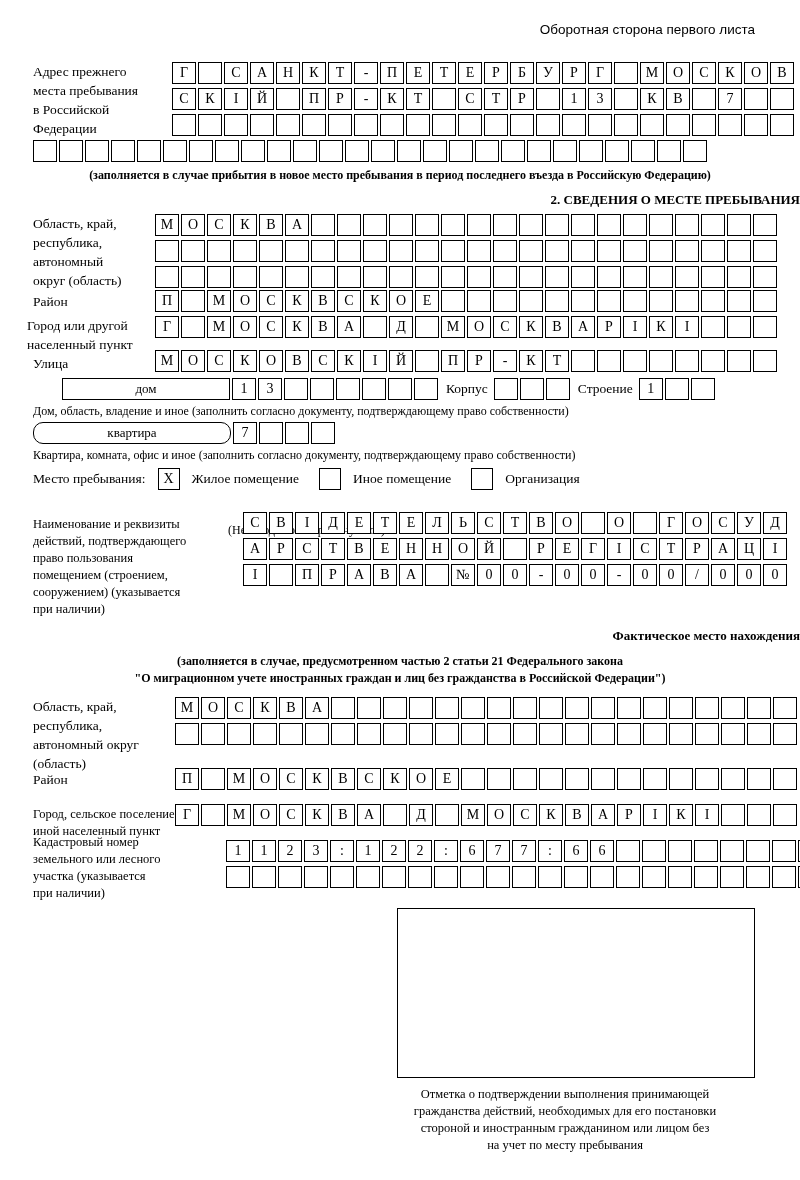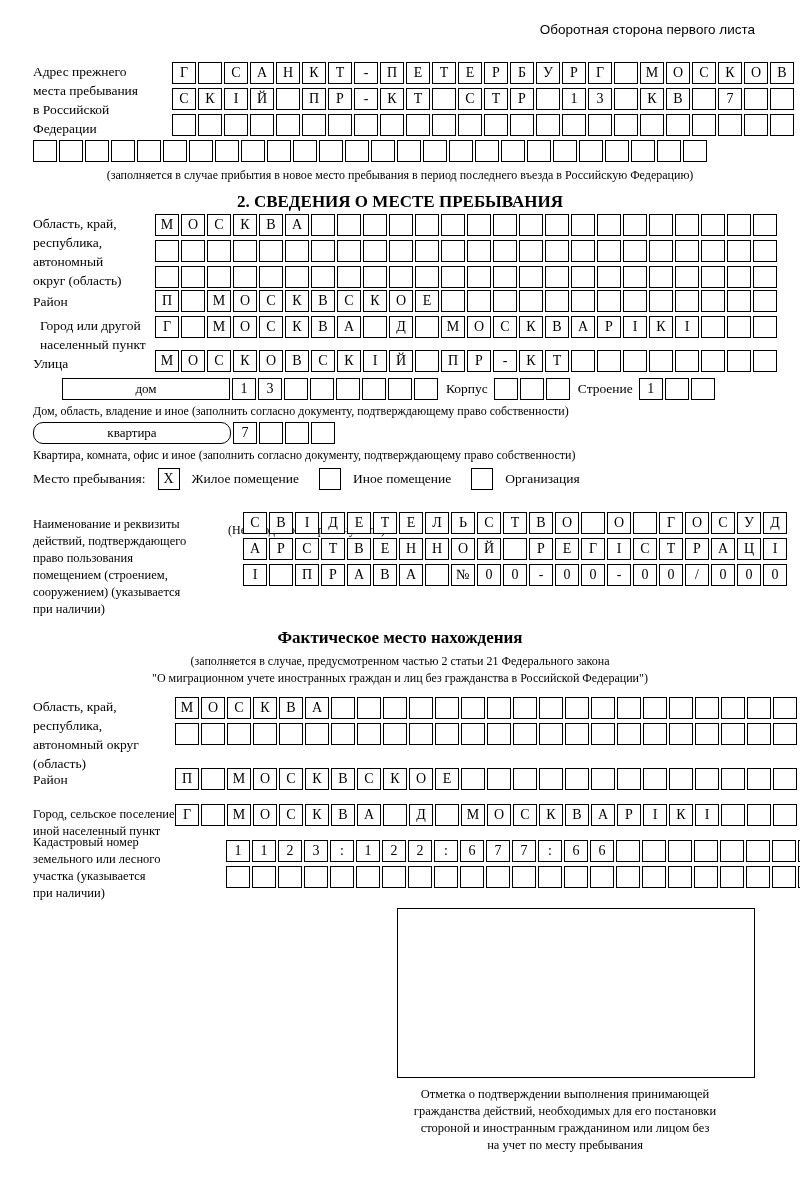--- a/index.html
+++ b/index.html
@@ -30,28 +30,29 @@
   .label {
     font-size: 13.5px;
     line-height: 19px;
     font-family: "Liberation Serif", serif;
   }
   .label-small {
     font-size: 12.5px;
     line-height: 17px;
   }
   .center-title {
-    font-size: 17px;
+    font-size: 13px;
     font-weight: bold;
-    text-align: center;
+    text-align: right;
     width: 100%;
   }
   .note {
     font-size: 12px;
     text-align: center;
+    font-weight: bold;
   }
   .note-left { font-size: 12px; }
 
   
   .cells { display: flex; }
   .cell {
     width: 24px;
     height: 22px;
     border: 1px solid #000;
     margin-right: 2px;
@@ -335,21 +336,21 @@
       <div class="cell blank"></div>
       <div class="cell blank"></div>
       <div class="cell blank"></div>
       <div class="cell blank"></div>
       <div class="cell blank"></div>
       <div class="cell blank"></div>
       <div class="cell blank"></div>
       <div class="cell blank"></div>
     </div>
 
-  <div class="abs label" style="top:316px; left:40px; width:150px;">
+  <div class="abs label" style="top:316px; left:27px; width:150px;">
     <div>Город или другой</div>
     <div>населенный пункт</div>
   </div>
   <div class="abs cells" id="s2-city-row" style="top:316px; left:155px;">
       <div class="cell">Г</div>
       <div class="cell blank"></div>
       <div class="cell">М</div>
       <div class="cell">О</div>
       <div class="cell">С</div>
       <div class="cell">К</div>

